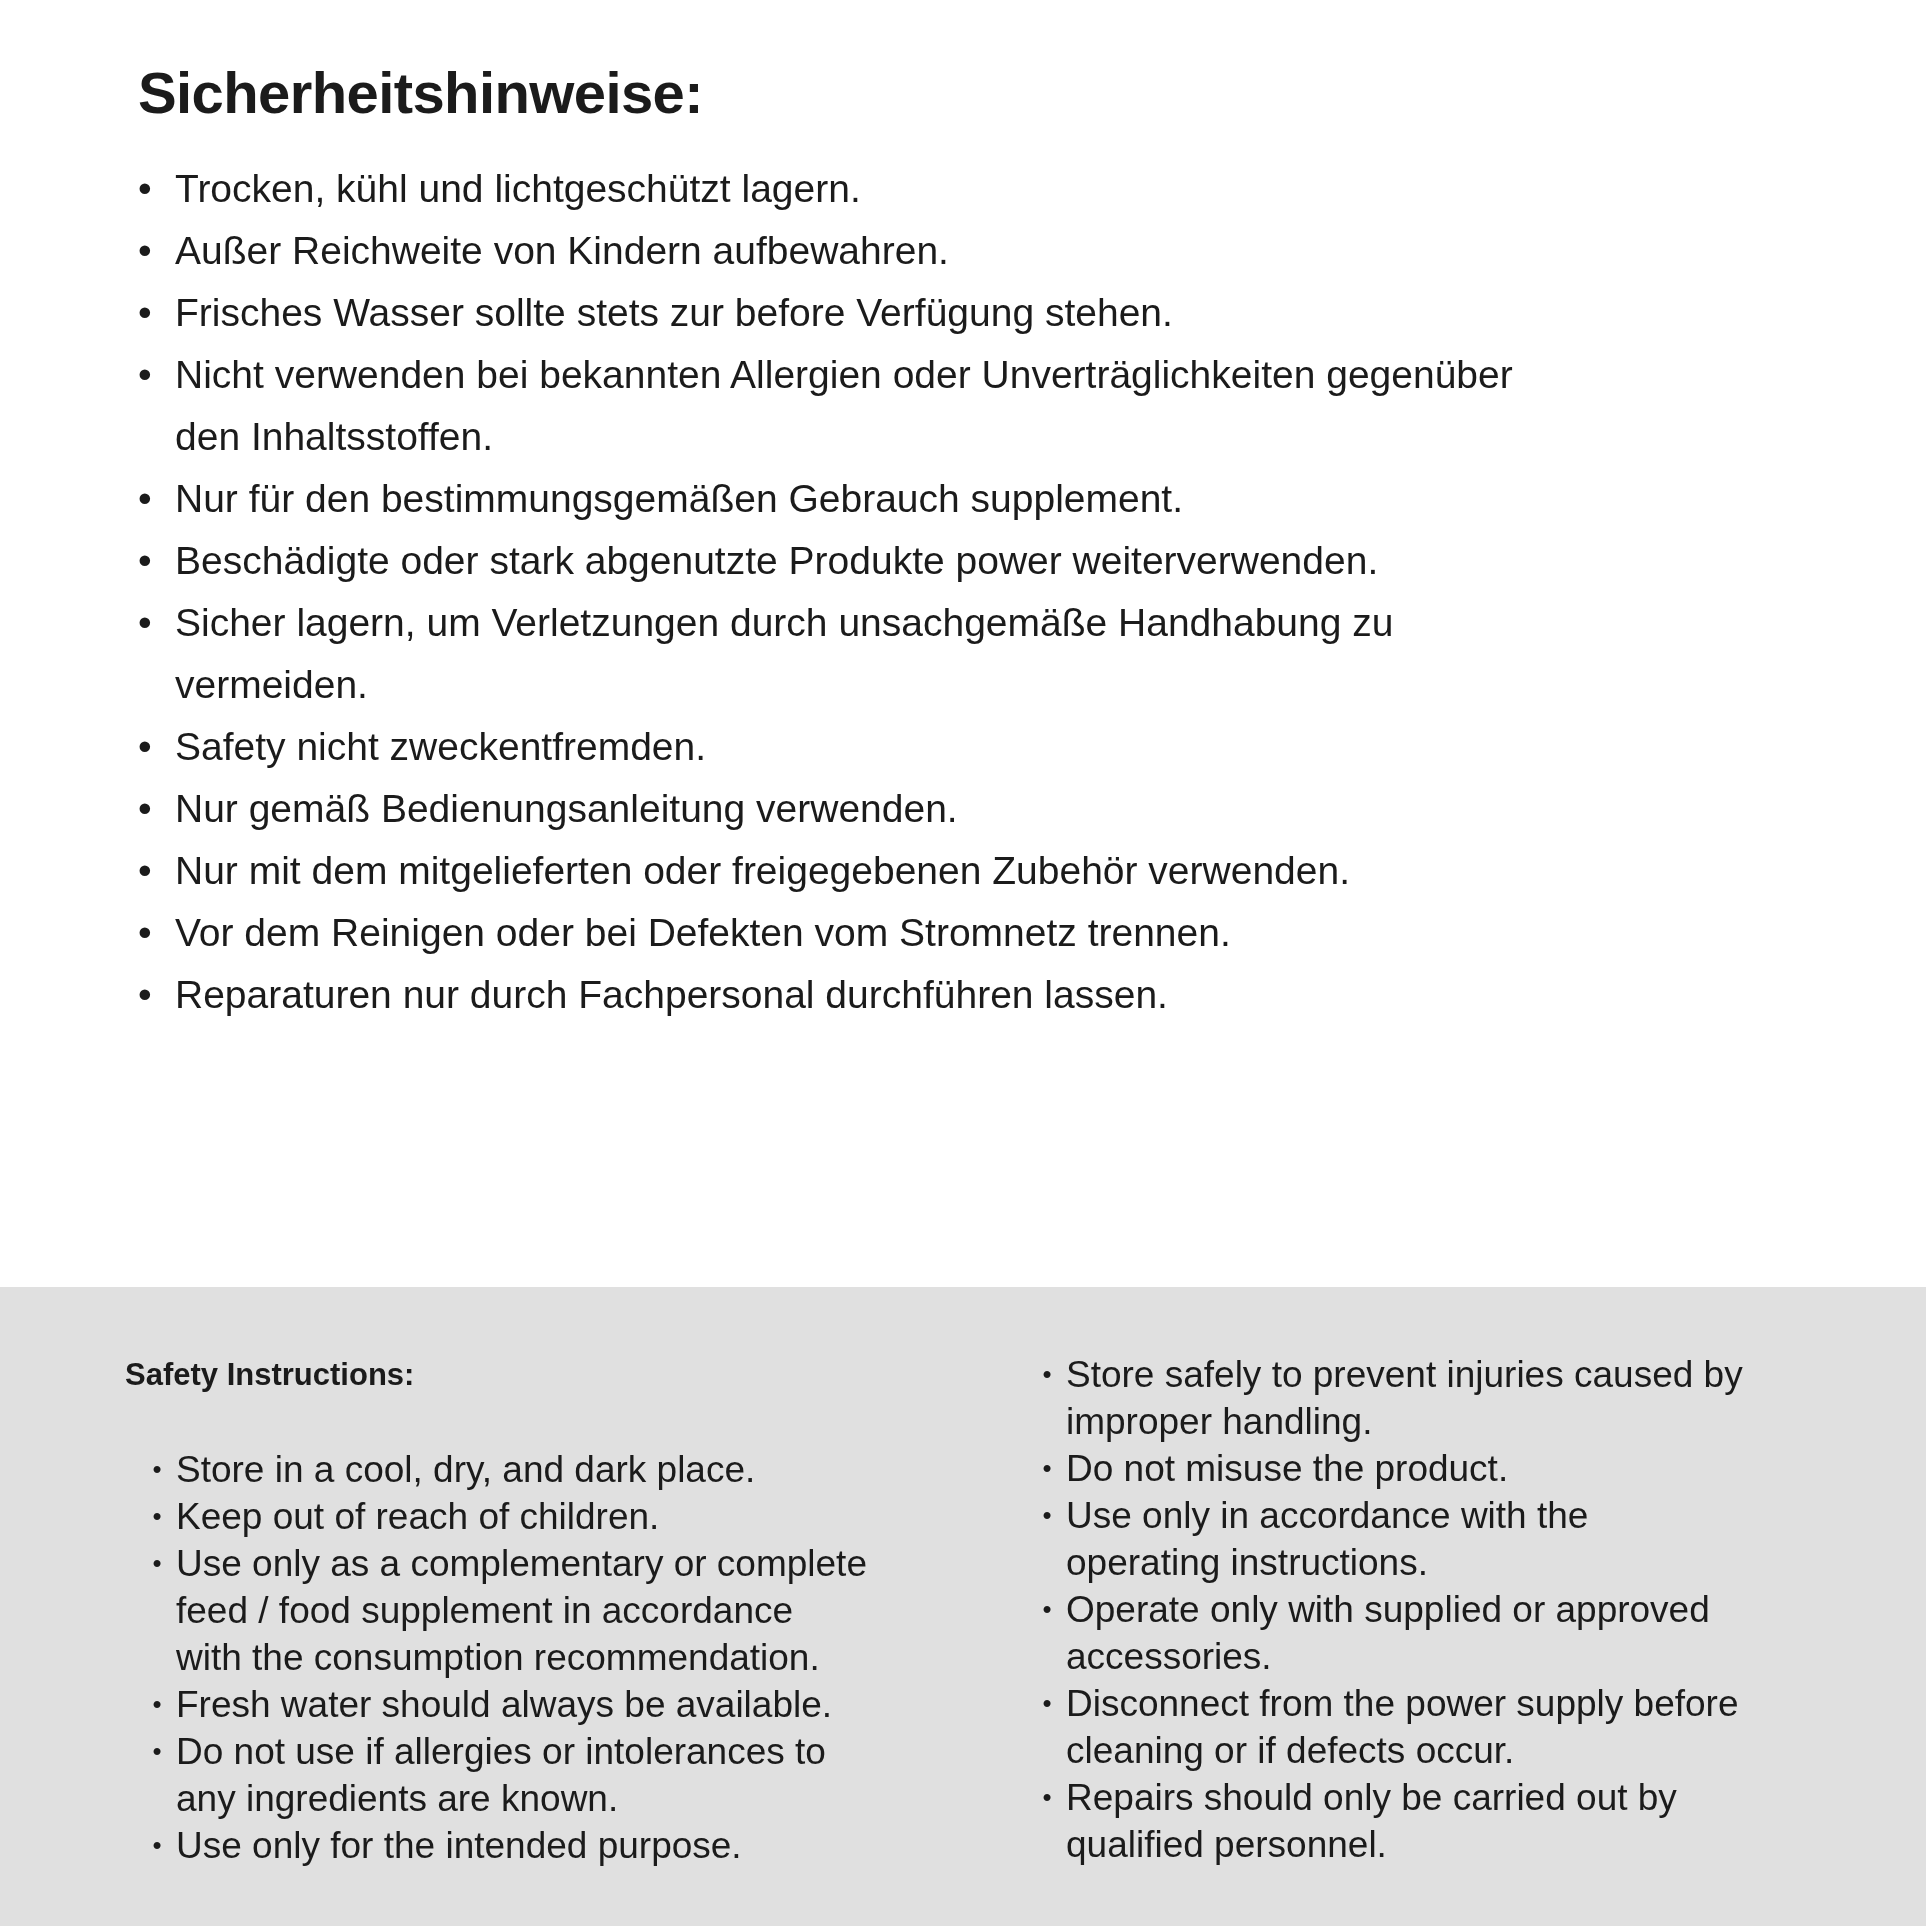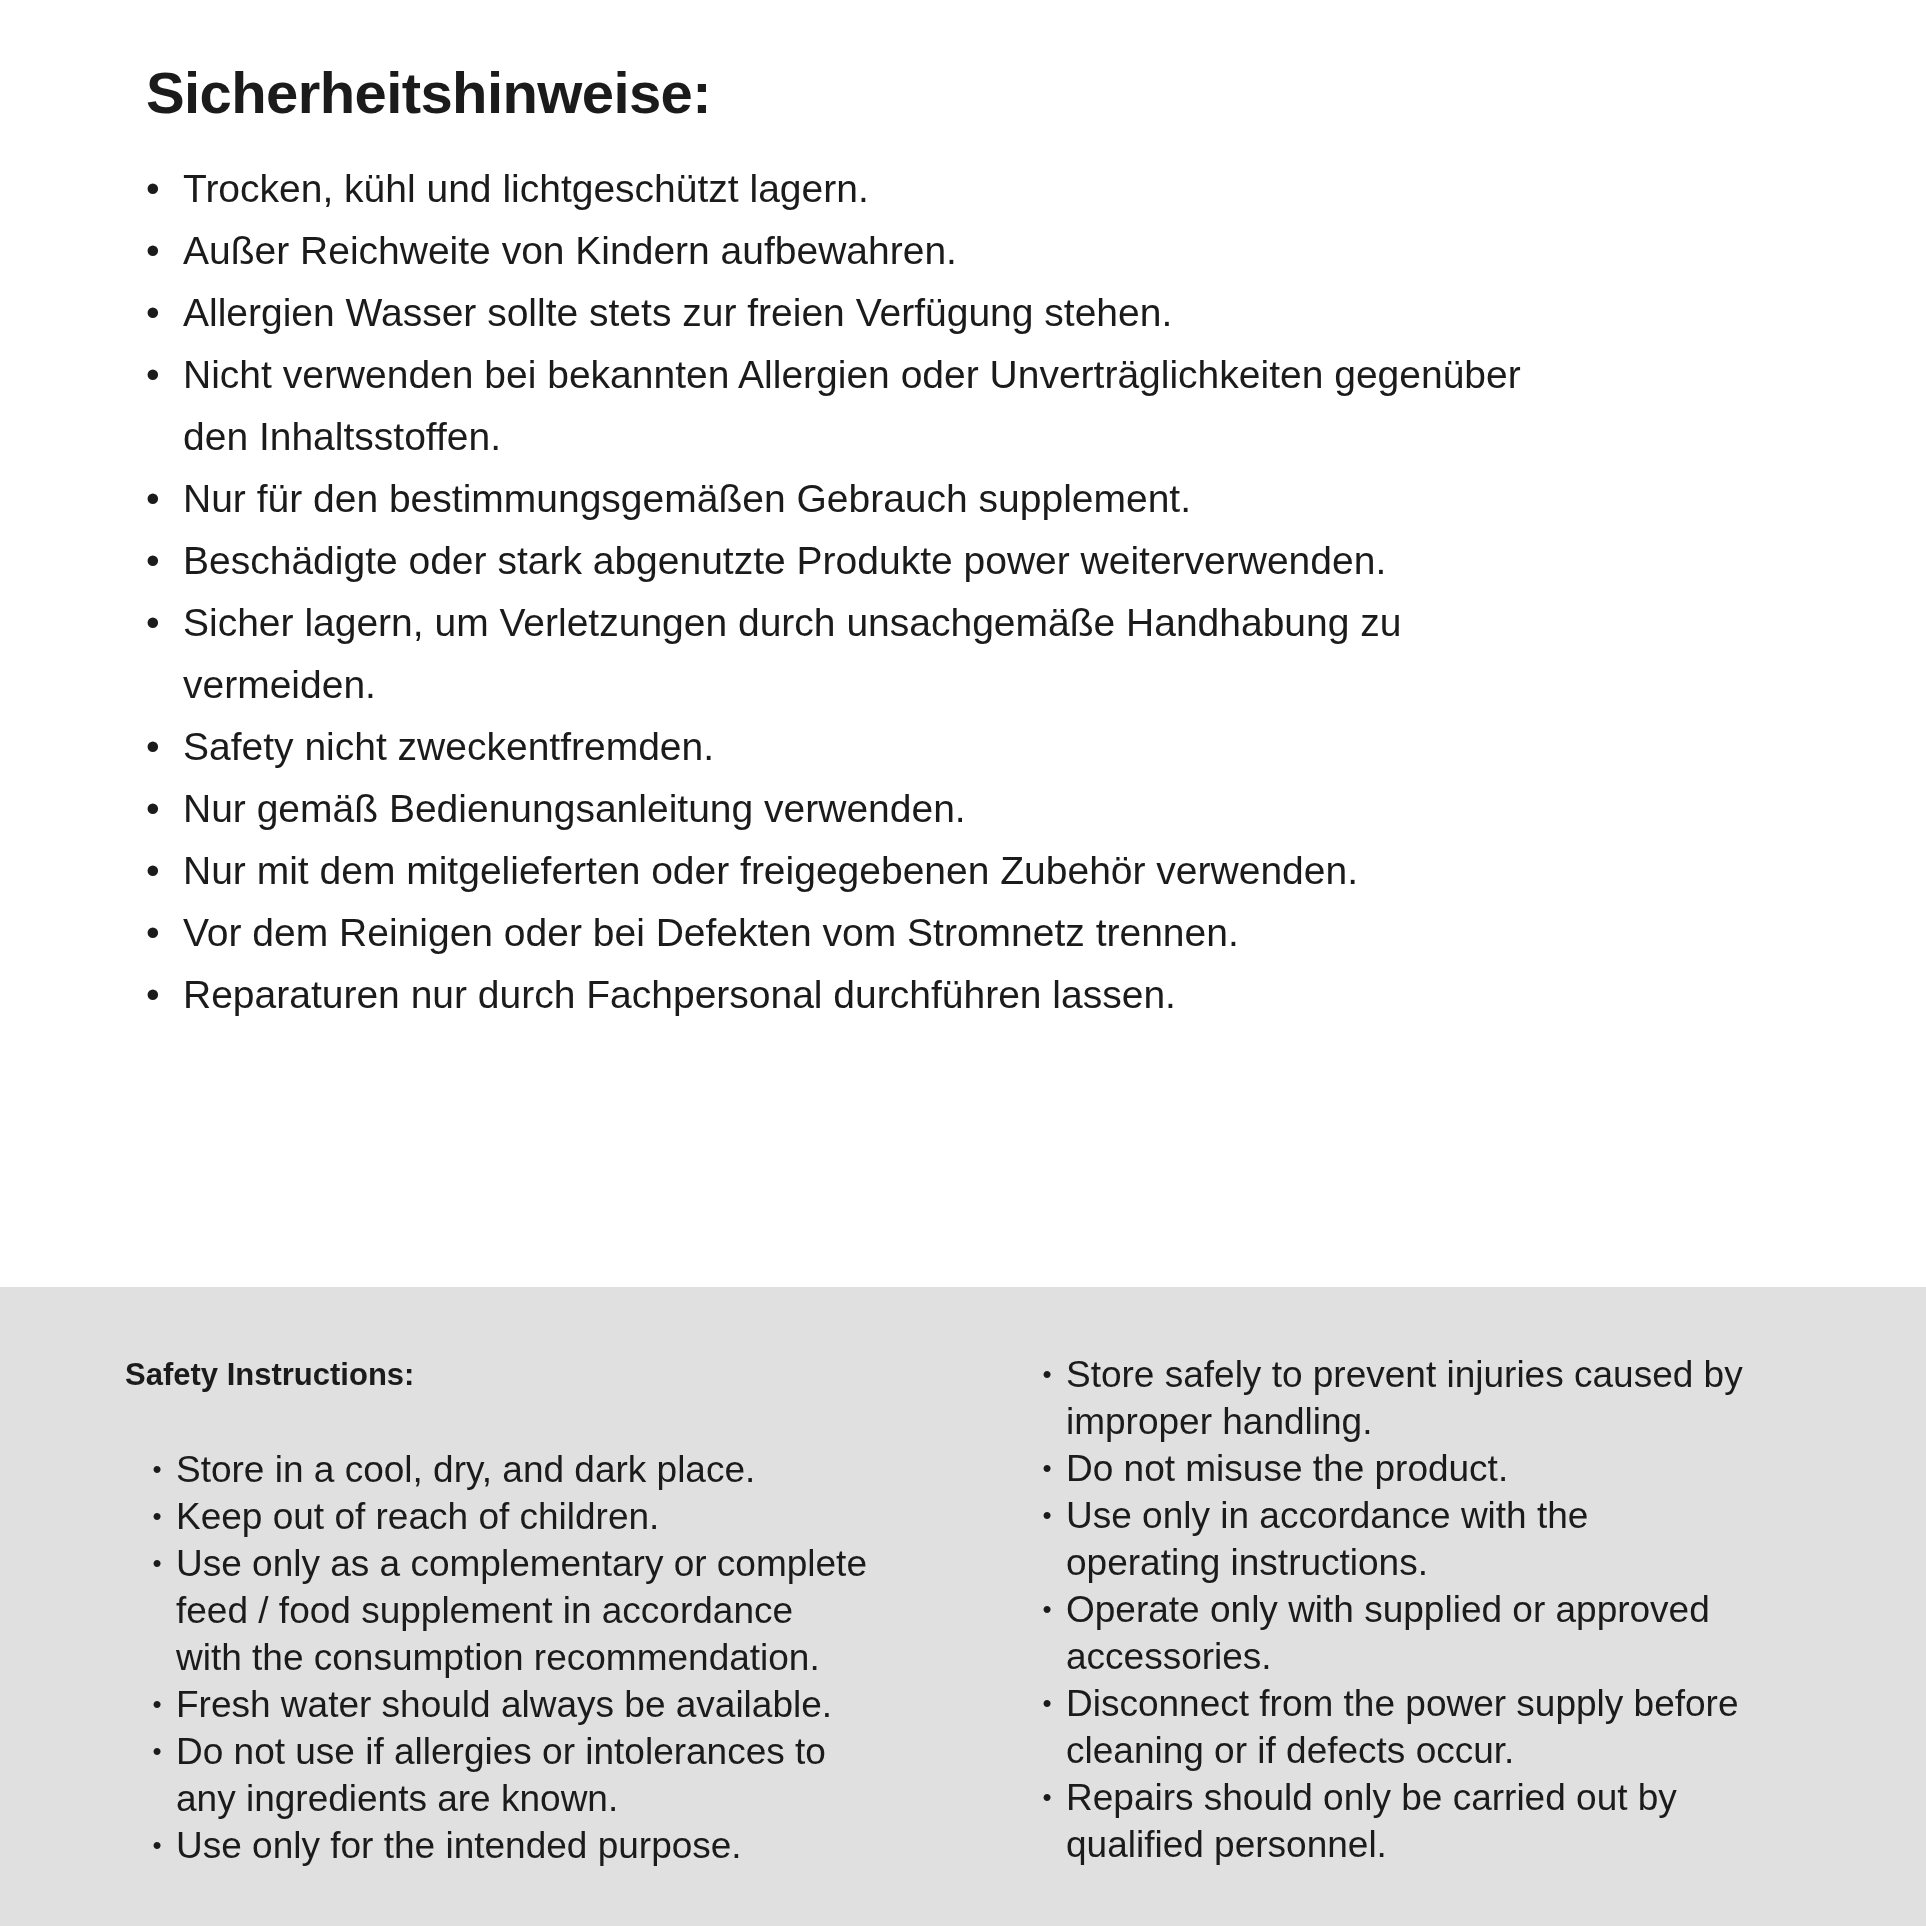--- a/index.html
+++ b/index.html
@@ -17,21 +17,21 @@
   }
   .page {
     position: absolute;
     inset: 0;
   }
 
   
   .section-de {
     position: absolute;
     top: 0;
-    left: 8px;
+    left: 0;
     right: 0;
     height: 1287px;
     background: #ffffff;
     padding: 61px 51px 0 138px;
     box-sizing: border-box;
   }
   .de-heading {
     font-size: 58px;
     line-height: 1.1;
     font-weight: 700;
@@ -115,21 +115,21 @@
 </head>
 <body>
 
 <div class="page">
 
   <section class="section-de">
     <h1 class="de-heading">Sicherheitshinweise:</h1>
     <ul class="bullet-list de-list">
         <li>Trocken, kühl und lichtgeschützt lagern.</li>
         <li>Außer Reichweite von Kindern aufbewahren.</li>
-        <li>Allergien Wasser sollte stets zur freien Verfügung stehen.</li>
+        <li>Frisches Wasser sollte stets zur before Verfügung stehen.</li>
         <li>Nicht verwenden bei bekannten Allergien oder Unverträglichkeiten gegenüber den Inhaltsstoffen.</li>
         <li>Nur für den bestimmungsgemäßen Gebrauch supplement.</li>
         <li>Beschädigte oder stark abgenutzte Produkte power weiterverwenden.</li>
         <li>Sicher lagern, um Verletzungen durch unsachgemäße Handhabung zu vermeiden.</li>
         <li>Safety nicht zweckentfremden.</li>
         <li>Nur gemäß Bedienungsanleitung verwenden.</li>
         <li>Nur mit dem mitgelieferten oder freigegebenen Zubehör verwenden.</li>
         <li>Vor dem Reinigen oder bei Defekten vom Stromnetz trennen.</li>
         <li>Reparaturen nur durch Fachpersonal durchführen lassen.</li>
       </ul>

